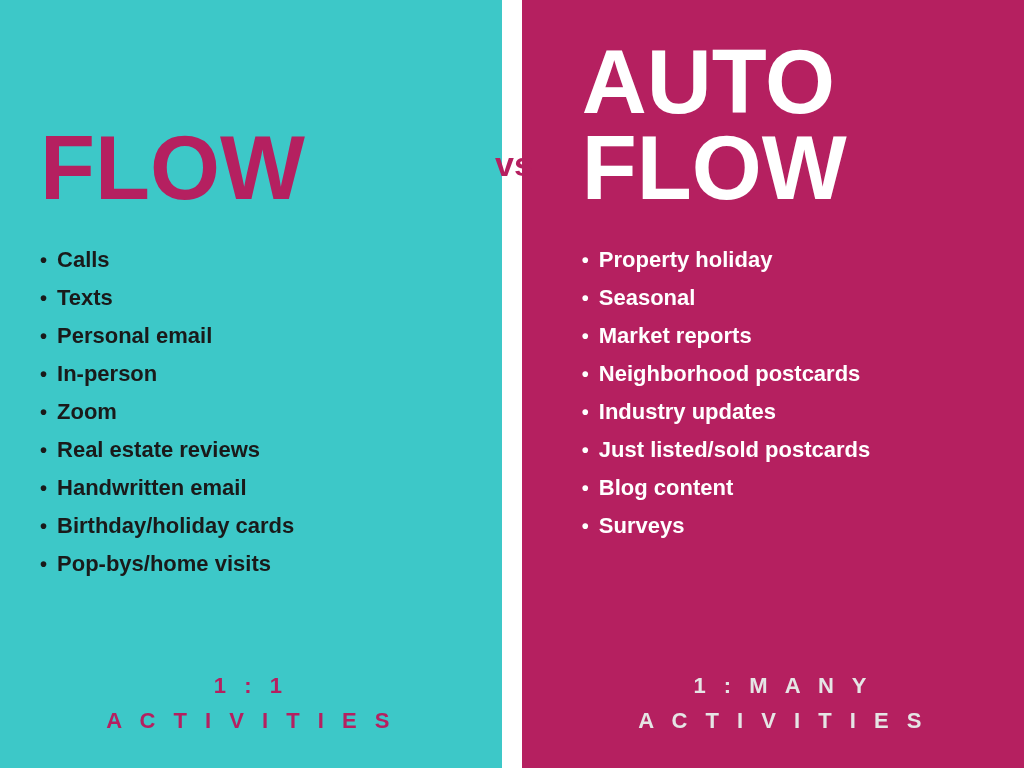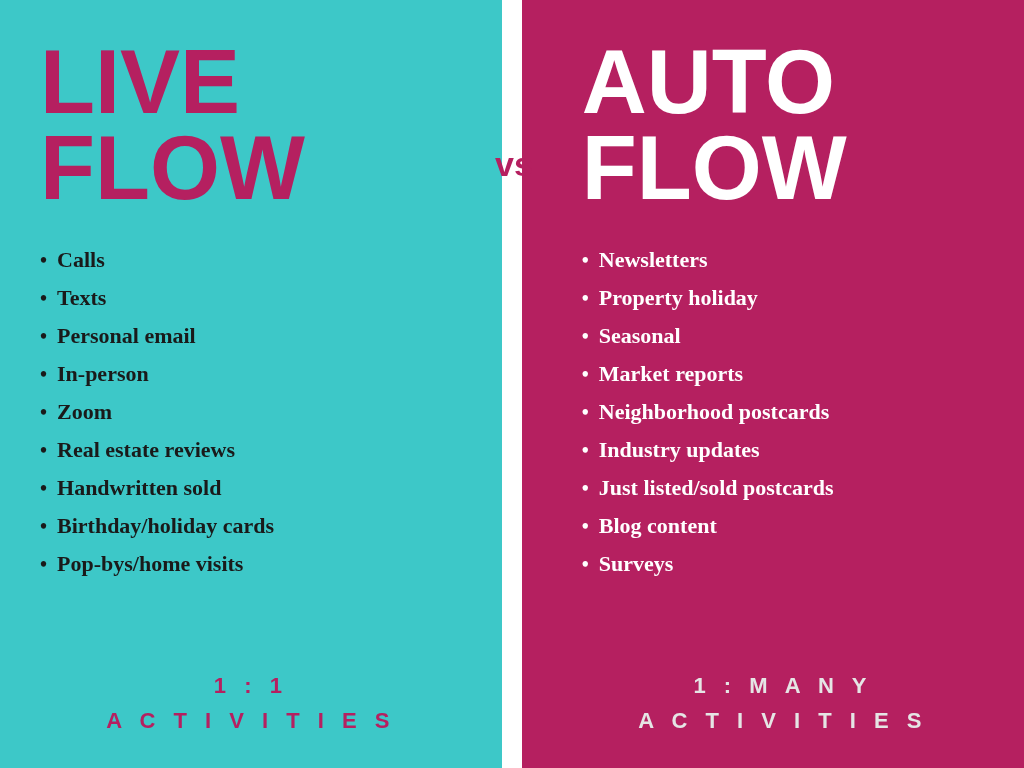--- a/index.html
+++ b/index.html
@@ -52,21 +52,20 @@
       color: #ffffff;
       line-height: 0.95;
       margin-bottom: 30px;
       text-transform: uppercase;
     }
 
     .bullet-list {
       list-style: none;
       flex: 1;
       margin-bottom: 20px;
-      font-family: Liberation Serif, serif;
     }
 
     .bullet-list li {
       font-size: 22px;
       font-weight: 700;
       color: #1a1a1a;
       padding: 6px 0;
       display: flex;
       align-items: center;
       gap: 10px;
@@ -107,21 +106,21 @@
       text-transform: uppercase;
       line-height: 1.6;
       padding-top: 10px;
     }
   </style>
 </head>
 <body>
 
 <div class="left-panel">
   <h1 class="main-title">
-    <span>LIVE</span><br>
+    <br>
     <span>FLOW</span>
   </h1>
   <ul class="bullet-list">
     <li>
         <span>Calls</span>
       </li>
     <li>
         <span>Texts</span>
       </li>
     <li>
@@ -130,21 +129,21 @@
     <li>
         <span>In-person</span>
       </li>
     <li>
         <span>Zoom</span>
       </li>
     <li>
         <span>Real estate reviews</span>
       </li>
     <li>
-        <span>Handwritten sold</span>
+        <span>Handwritten email</span>
       </li>
     <li>
         <span>Birthday/holiday cards</span>
       </li>
     <li>
         <span>Pop-bys/home visits</span>
       </li>
   </ul>
   <div class="footer-label">
     <div>1 : 1</div>
@@ -155,23 +154,20 @@
 <div style="position:absolute;top:145px;left:495px;z-index:10;font-size:34px;font-weight:bold;color:#b52060;">
   <span>vs</span>
 </div>
 
 <div class="right-panel">
   <h1 class="main-title-right">
     <span>AUTO</span><br>
     <span>FLOW</span>
   </h1>
   <ul class="bullet-list bullet-list-right">
-    <li>
-        <span>Newsletters</span>
-      </li>
     <li>
         <span>Property holiday</span>
       </li>
     <li>
         <span>Seasonal</span>
       </li>
     <li>
         <span>Market reports</span>
       </li>
     <li>

